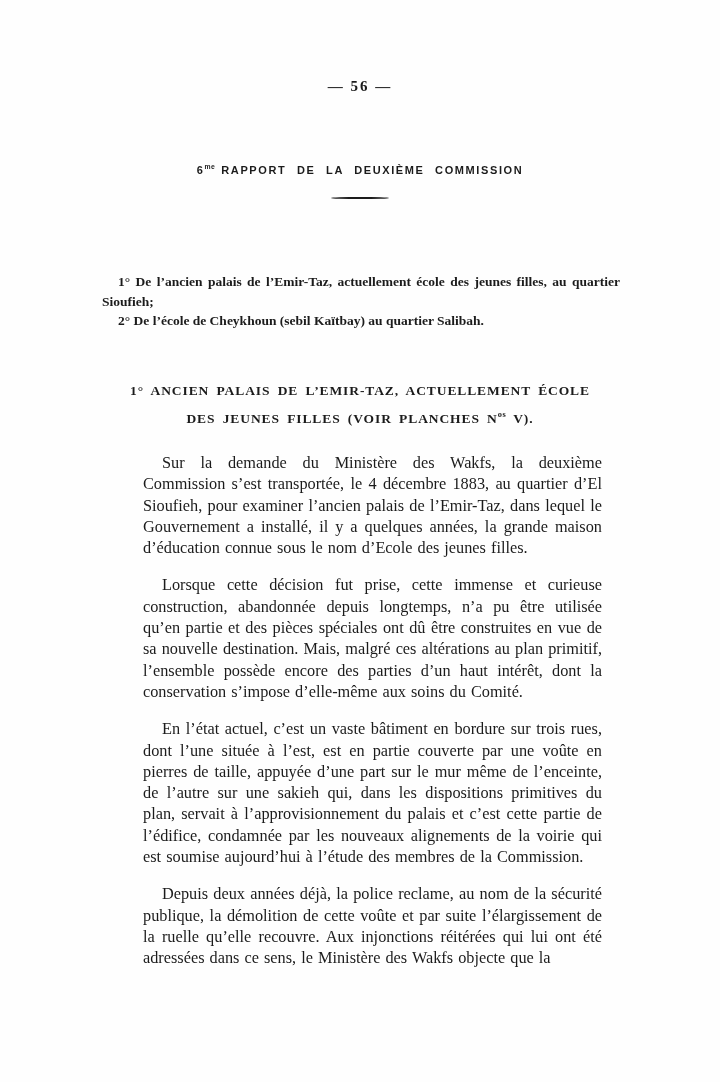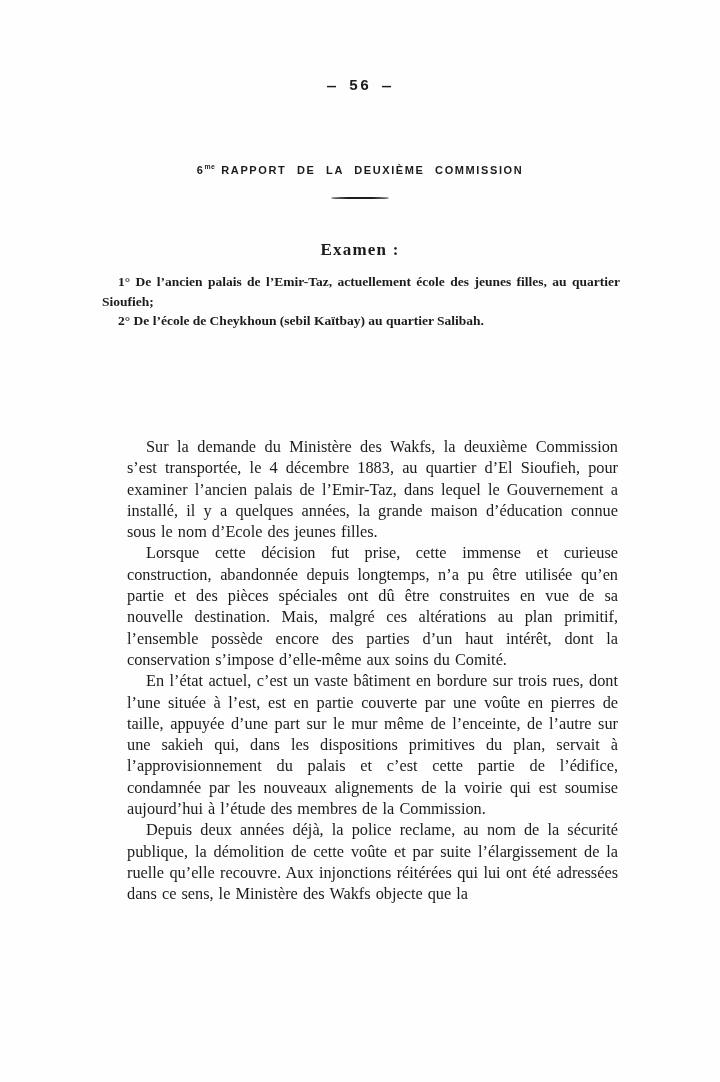--- a/index.html
+++ b/index.html
@@ -21,21 +21,20 @@
     position: absolute;
     left: 0;
     right: 0;
     text-align: center;
   }
   .page-number {
     top: 78px;
     font-size: 15px;
     font-weight: bold;
     letter-spacing: 2px;
-    font-family: Liberation Mono, monospace;
   }
   .report-header {
     top: 163px;
     font-family: "Liberation Sans", "DejaVu Sans", sans-serif;
     font-size: 11px;
     font-weight: bold;
     letter-spacing: 1.6px;
     word-spacing: 6px;
   }
   .report-header .hdr-title { margin-left: 6px; }
@@ -87,44 +86,50 @@
     position: absolute;
     top: 436px;
     left: 127px;
     width: 491px;
     font-size: 16.3px;
     line-height: 21.3px;
     text-align: justify;
     word-spacing: 1px;
   }
   .body-text p {
-    margin: 0;
+    margin: 16px;
     text-indent: 19px;
   }
 </style>
 </head>
 <body>
 
 <div class="page">
 
   <div class="centered page-number">— 56 —</div>
 
   <div class="centered report-header">
     <span>6</span><sup class="small-sup">me</sup><span class="hdr-title">RAPPORT DE LA DEUXIÈME COMMISSION</span>
   </div>
 
   <div class="header-rule"></div>
 
-  <div class="centered examen-heading">Examen :</div>
 
   <div class="agenda">
     <p class="agenda-item"><span>1°</span> <span>De l’ancien palais de l’Emir-Taz, actuellement école des jeunes filles, au quartier Sioufieh;</span></p>
     <p class="agenda-item"><span>2°</span> <span>De l’école de Cheykhoun (sebil Kaïtbay) au quartier Salibah.</span></p>
   </div>
 
+  <div class="centered section-heading">
+    <div>
+      <span>1°</span>
+      <span>ANCIEN PALAIS DE L’EMIR-TAZ, ACTUELLEMENT ÉCOLE</span>
+    </div>
+    <div><span>DES JEUNES FILLES (VOIR PLANCHES N</span><sup class="small-sup">os</sup><span> V).</span></div>
+  </div>
 
   <div class="body-text">
     <p>Sur la demande du Ministère des Wakfs, la deuxième Commission s’est transportée, le 4 décembre 1883, au quartier d’El Sioufieh, pour examiner l’ancien palais de l’Emir-Taz, dans lequel le Gouvernement a installé, il y a quelques années, la grande maison d’éducation connue sous le nom d’Ecole des jeunes filles.</p>
     <p>Lorsque cette décision fut prise, cette immense et curieuse construction, abandonnée depuis longtemps, n’a pu être utilisée qu’en partie et des pièces spéciales ont dû être construites en vue de sa nouvelle destination. Mais, malgré ces altérations au plan primitif, l’ensemble possède encore des parties d’un haut intérêt, dont la conservation s’impose d’elle-même aux soins du Comité.</p>
     <p>En l’état actuel, c’est un vaste bâtiment en bordure sur trois rues, dont l’une située à l’est, est en partie couverte par une voûte en pierres de taille, appuyée d’une part sur le mur même de l’enceinte, de l’autre sur une sakieh qui, dans les dispositions primitives du plan, servait à l’approvisionnement du palais et c’est cette partie de l’édifice, condamnée par les nouveaux alignements de la voirie qui est soumise aujourd’hui à l’étude des membres de la Commission.</p>
     <p>Depuis deux années déjà, la police reclame, au nom de la sécurité publique, la démolition de cette voûte et par suite l’élargissement de la ruelle qu’elle recouvre. Aux injonctions réitérées qui lui ont été adressées dans ce sens, le Ministère des Wakfs objecte que la</p>
   </div>
 
 </div>
 

